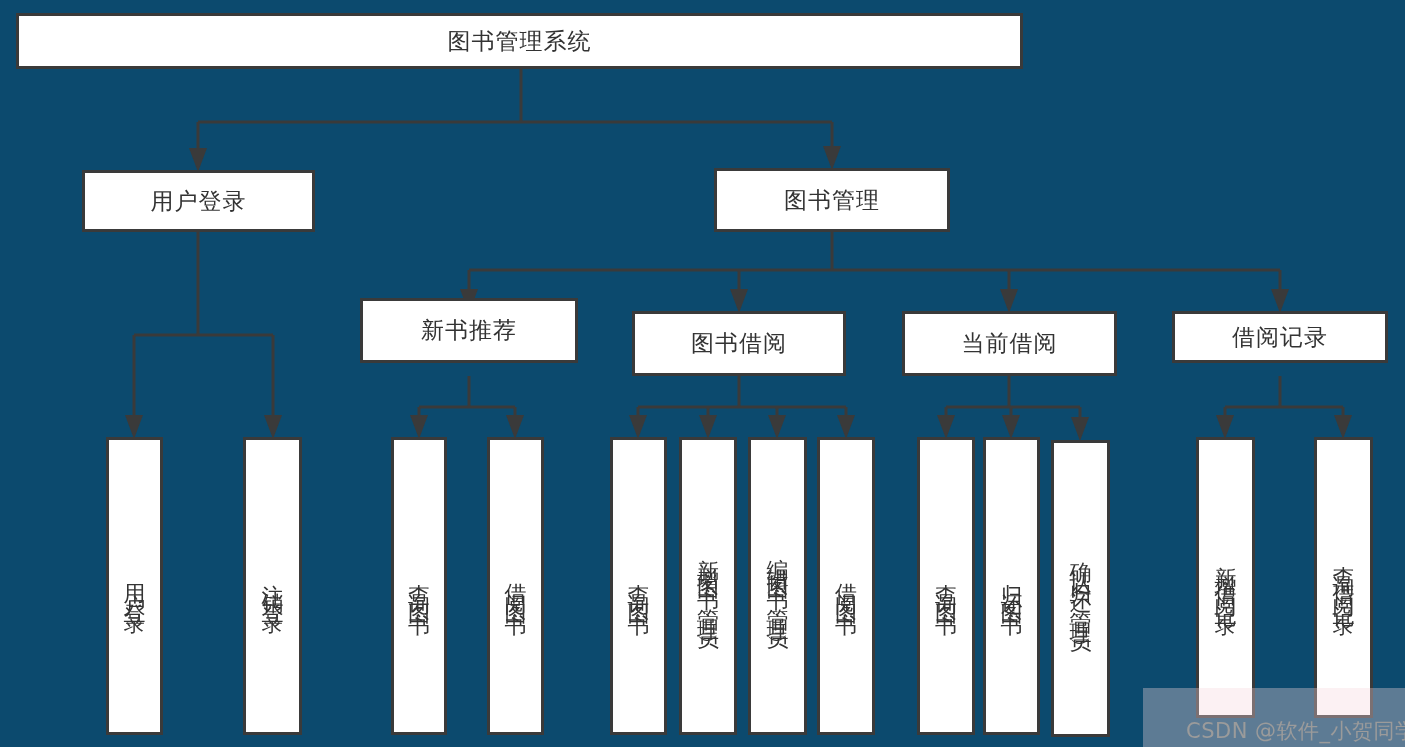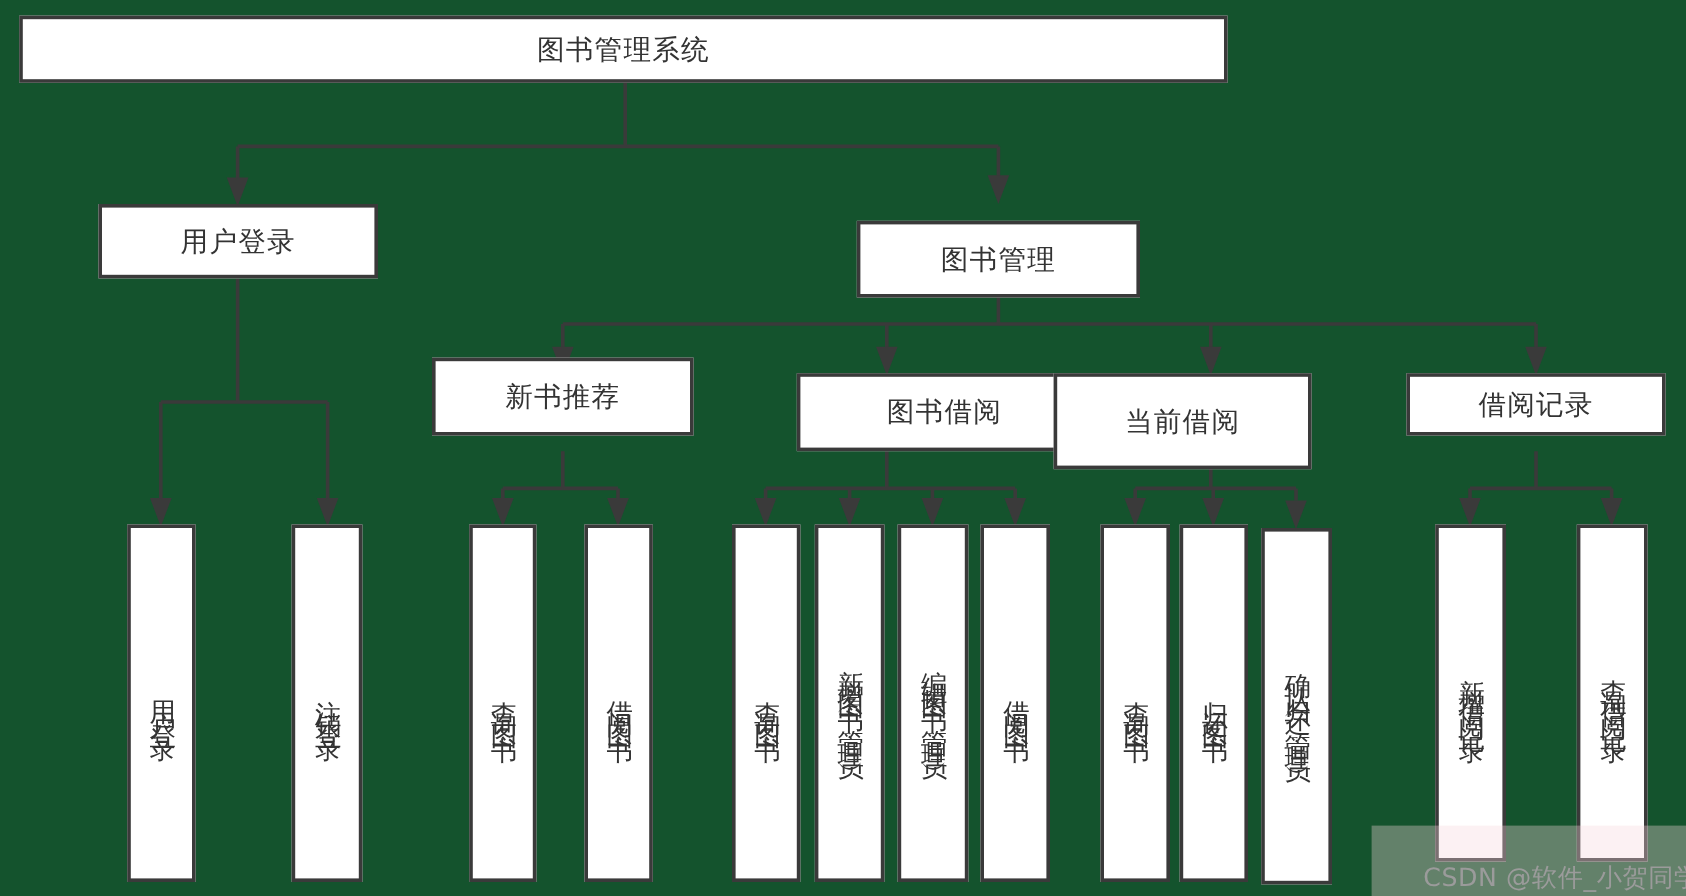--- a/index.html
+++ b/index.html
@@ -5,21 +5,21 @@
   html, body {
     margin: 0;
     padding: 0;
     background: #ffffff;
     font-family: "DejaVu Sans", "Liberation Sans", sans-serif;
   }
   #canvas {
     position: relative;
     width: 1405px;
     height: 747px;
-    background: #14532d;
+    background: #0c4a6e;
     overflow: hidden;
   }
   #connectors {
     position: absolute;
     left: 0; top: 0;
     width: 1405px;
     height: 747px;
   }
   .node {
     position: absolute;
@@ -40,24 +40,24 @@
     text-orientation: mixed;
     font-size: 22px;
     letter-spacing: 10px;
     top: 437px;
     height: 298px;
     line-height: 1;
   }
   
   #nd-root  { left: 16px;  top: 13px;  width: 1007px; height: 56px; }
   #nd-l2-0  { left: 82px;  top: 170px; width: 233px;  height: 62px; }
-  #nd-l2-1  { left: 714px; top: 168px; width: 236px;  height: 64px; margin-top: 16px; }
+  #nd-l2-1  { left: 714px; top: 168px; width: 236px;  height: 64px; }
   #nd-l3-0  { left: 360px; top: 298px; width: 218px;  height: 65px; }
-  #nd-l3-1  { left: 664px; top: 311px; width: 246px;  height: 65px; }
-  #nd-l3-2  { left: 878px; top: 311px; width: 215px;  height: 80px; }
+  #nd-l3-1  { left: 632px; top: 311px; width: 214px;  height: 65px; }
+  #nd-l3-2  { left: 902px; top: 311px; width: 215px;  height: 65px; }
   #nd-l3-3  { left: 1172px;top: 311px; width: 216px;  height: 52px; }
   #lf-0  { left: 106px;  width: 57px; }
   #lf-1  { left: 243px;  width: 59px; }
   #lf-2  { left: 391px;  width: 56px; }
   #lf-3  { left: 487px;  width: 57px; }
   #lf-4  { left: 610px;  width: 57px; }
   #lf-5  { left: 679px;  width: 58px; }
   #lf-6  { left: 748px;  width: 59px; }
   #lf-7  { left: 817px;  width: 58px; }
   #lf-8  { left: 917px;  width: 58px; }

